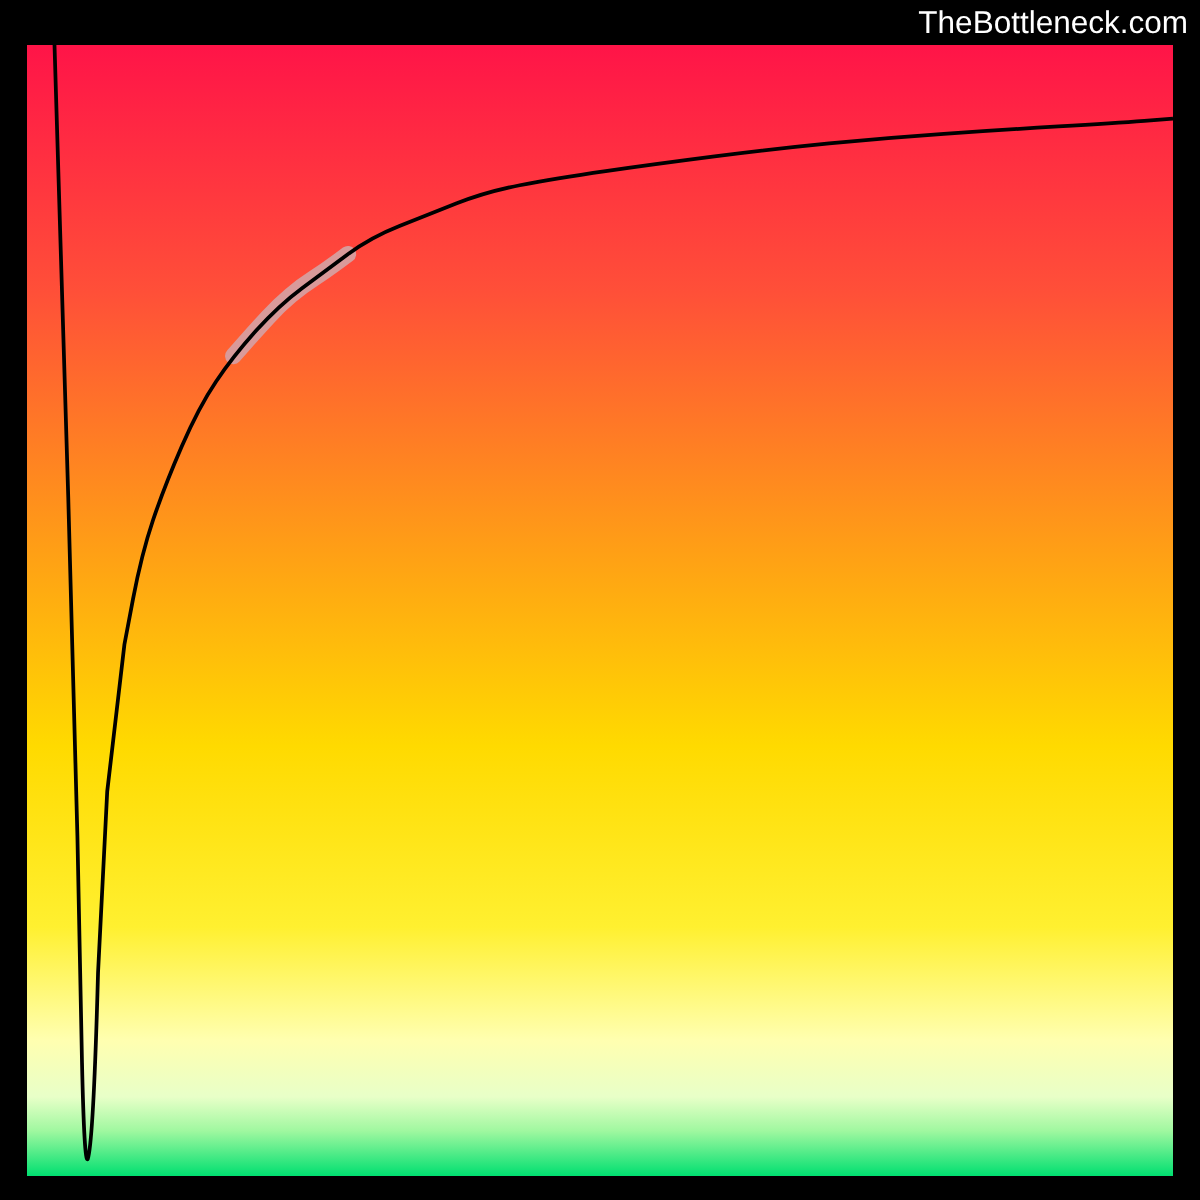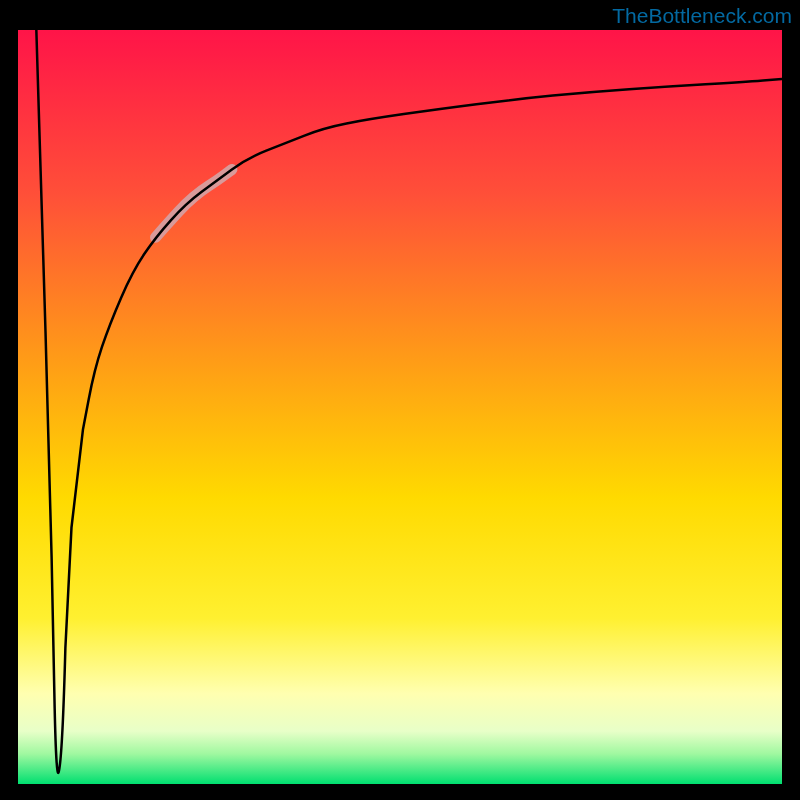--- a/index.html
+++ b/index.html
@@ -11,21 +11,21 @@
       width: 800px;
       height: 800px;
       background: #000;
       position: relative;
       overflow: hidden;
     }
     .watermark {
       position: absolute;
       top: 4px;
       right: 8px;
-      color: #0369a1;
+      color: #ffffff;
       font-family: Arial, sans-serif;
       font-size: 21px;
       z-index: 10;
     }
     .chart-container {
       position: absolute;
       top: 30px;
       left: 18px;
       width: 764px;
       height: 754px;

